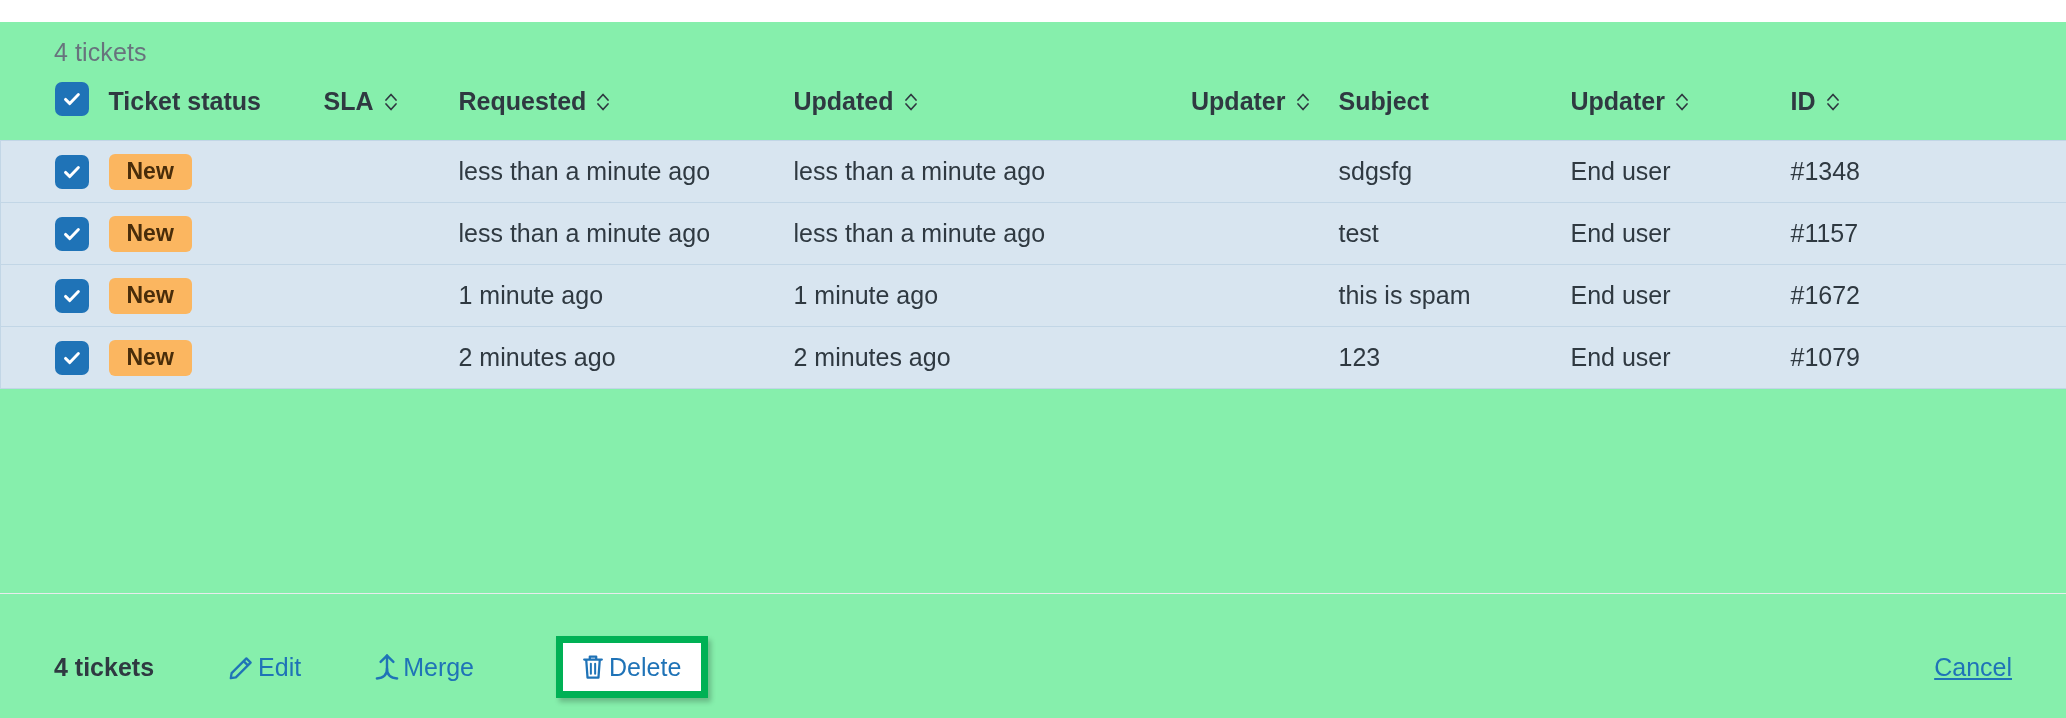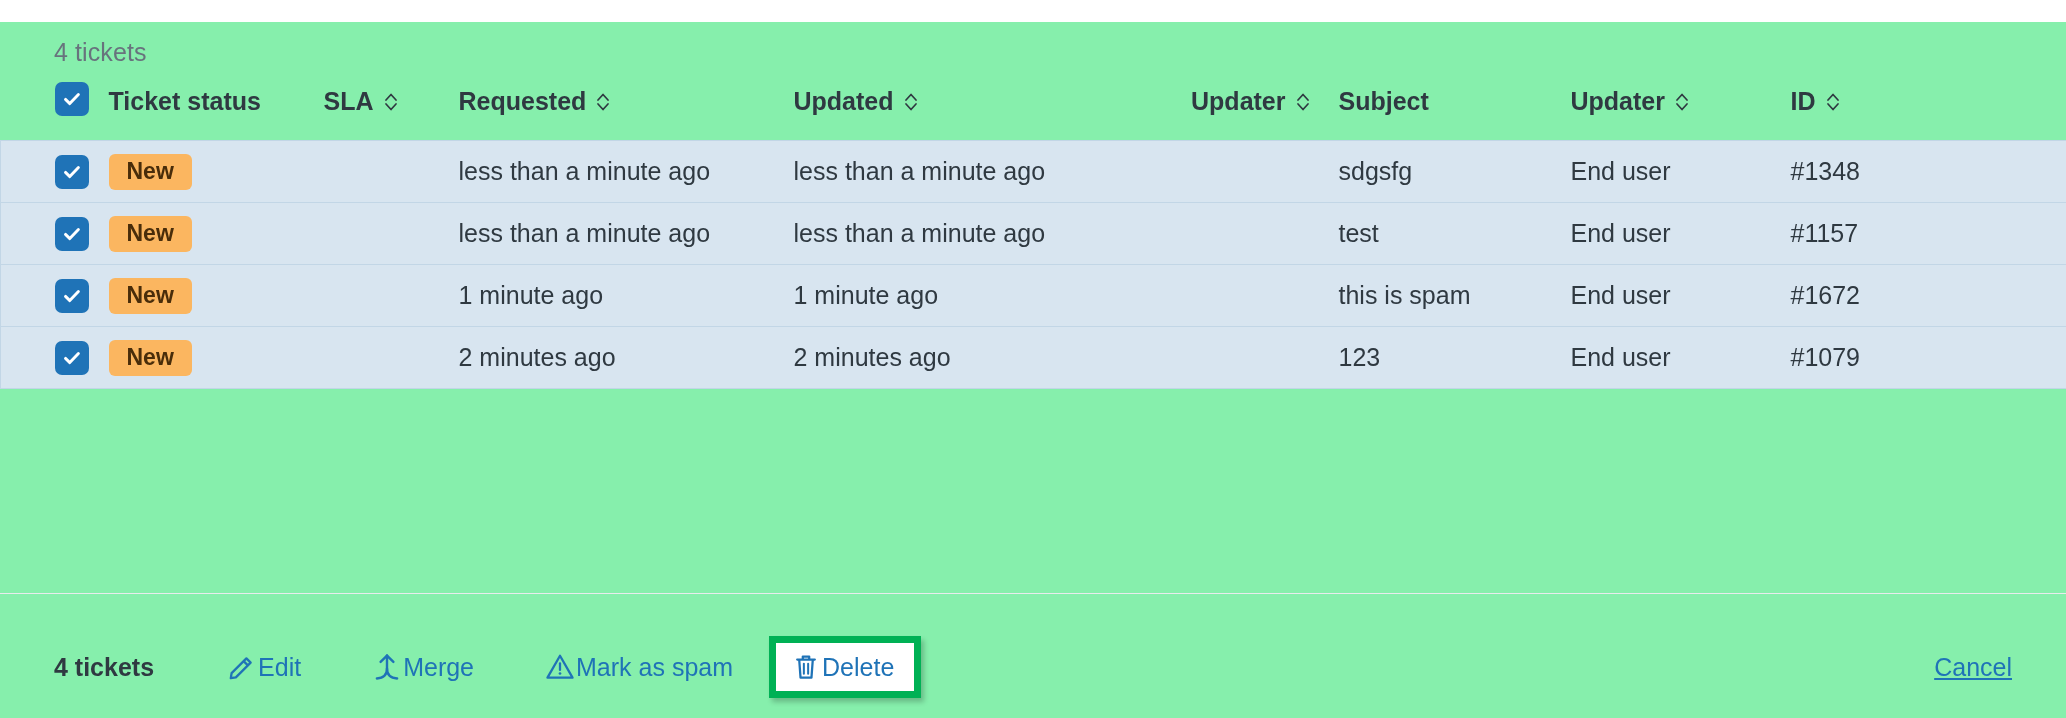--- a/index.html
+++ b/index.html
@@ -424,30 +424,20 @@
           <path d="M7.2 8.2 L12 3.4 L16.8 8.2" fill="none" stroke="#1f73b7" stroke-width="1.8" stroke-linecap="round" stroke-linejoin="round"></path>
           <path d="M12 13.4 C12 18.4 8.4 20.4 4.4 20.6" fill="none" stroke="#1f73b7" stroke-width="1.8" stroke-linecap="round"></path>
           <path d="M12 13.4 C12 18.4 15.6 20.4 19.6 20.6" fill="none" stroke="#1f73b7" stroke-width="1.8" stroke-linecap="round"></path>
         </svg>
       </span>
       <span>Merge</span>
     </button>
 
     <span class="tool-gap"></span>
 
-    <button class="tool-btn">
-      <span class="tool-ico">
-        <svg width="32" height="32" viewBox="0 0 24 24" aria-hidden="true">
-          <path d="M12 3.6 L21.4 20 L2.6 20 Z" fill="none" stroke="#1f73b7" stroke-width="1.7" stroke-linejoin="round"></path>
-          <path d="M12 9.3 L12 14.2" fill="none" stroke="#1f73b7" stroke-width="1.7" stroke-linecap="round"></path>
-          <circle cx="12" cy="16.9" r="1" fill="#1f73b7"></circle>
-        </svg>
-      </span>
-      <span>Mark as spam</span>
-    </button>
 
     <span class="delete-highlight">
       <button class="tool-btn">
         <span class="tool-ico">
           <svg width="32" height="32" viewBox="0 0 24 24" aria-hidden="true">
             <path d="M5.4 6.4 L18.6 6.4" fill="none" stroke="#1f73b7" stroke-width="1.7" stroke-linecap="round"></path>
             <path d="M9.6 6.4 L9.6 4.2 L14.4 4.2 L14.4 6.4" fill="none" stroke="#1f73b7" stroke-width="1.7" stroke-linejoin="round"></path>
             <path d="M6.9 6.4 L7.9 20 L16.1 20 L17.1 6.4" fill="none" stroke="#1f73b7" stroke-width="1.7" stroke-linejoin="round"></path>
             <path d="M10.4 9.6 L10.4 17" fill="none" stroke="#1f73b7" stroke-width="1.5" stroke-linecap="round"></path>
             <path d="M13.6 9.6 L13.6 17" fill="none" stroke="#1f73b7" stroke-width="1.5" stroke-linecap="round"></path>

